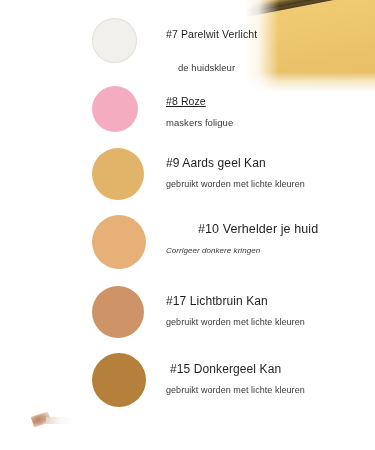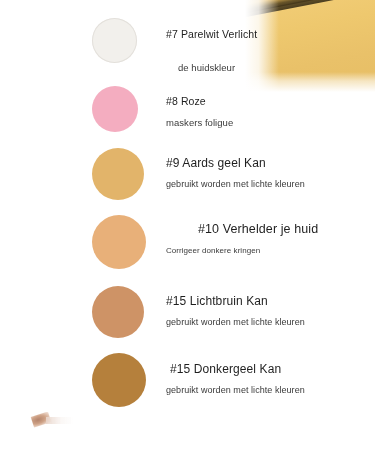--- a/index.html
+++ b/index.html
@@ -194,45 +194,45 @@
       <span class="swatch-dot" style="top:18px;width:45px;height:45px;background:#f2f0ec;box-shadow:inset 0 0 0 1px #e3e0db;"></span>
       <div class="swatch-text" style="top:0;">
         <p class="swatch-title" style="position:absolute;top:28px;left:0;">#7 Parelwit Verlicht</p>
         <p class="swatch-sub" style="position:absolute;top:50px;left:12px;margin-top:12px;">de huidskleur</p>
       </div>
     </div>
 
     <div class="swatch-row s-8" style="top:0;height:0;">
       <span class="swatch-dot" style="top:86px;width:46px;height:46px;background:#f4adc0;"></span>
       <div class="swatch-text" style="top:0;">
-        <p class="swatch-title" style="position:absolute;top:95px;left:0;">#8 Roze</p>
+        <p class="swatch-title" style="position:absolute;top:95px;left:0;text-decoration:underline;">#8 Roze</p>
         <p class="swatch-sub" style="position:absolute;top:117px;left:0;">maskers foligue</p>
       </div>
     </div>
 
     <div class="swatch-row s-9" style="top:0;height:0;">
       <span class="swatch-dot" style="top:148px;width:52px;height:52px;background:#e2b46a;"></span>
       <div class="swatch-text" style="top:0;">
         <p class="swatch-title" style="position:absolute;top:156px;left:0;">#9 Aards geel Kan</p>
         <p class="swatch-sub" style="position:absolute;top:179px;left:0;">gebruikt worden met lichte kleuren</p>
       </div>
     </div>
 
     <div class="swatch-row s-10" style="top:0;height:0;">
       <span class="swatch-dot" style="top:215px;width:54px;height:54px;background:#e8b079;"></span>
       <div class="swatch-text" style="top:0;">
         <p class="swatch-title" style="position:absolute;top:222px;left:0;">#10 Verhelder je huid</p>
-        <p class="swatch-sub" style="position:absolute;top:246px;left:0;">Corrigeer donkere kringen</p>
+        <p class="swatch-sub" style="position:absolute;top:246px;left:0;font-style:italic;">Corrigeer donkere kringen</p>
       </div>
     </div>
 
     <div class="swatch-row s-11" style="top:0;height:0;">
       <span class="swatch-dot" style="top:286px;width:52px;height:52px;background:#ce9366;"></span>
       <div class="swatch-text" style="top:0;">
-        <p class="swatch-title" style="position:absolute;top:294px;left:0;">#15 Lichtbruin Kan</p>
+        <p class="swatch-title" style="position:absolute;top:294px;left:0;">#17 Lichtbruin Kan</p>
         <p class="swatch-sub" style="position:absolute;top:317px;left:0;">gebruikt worden met lichte kleuren</p>
       </div>
     </div>
 
     <div class="swatch-row s-12" style="top:0;height:0;">
       <span class="swatch-dot" style="top:353px;width:54px;height:54px;background:#b5803c;"></span>
       <div class="swatch-text" style="top:0;left:170px;">
         <p class="swatch-title" style="position:absolute;top:362px;left:0;">#15 Donkergeel Kan</p>
         <p class="swatch-sub" style="position:absolute;top:385px;left:-4px;">gebruikt worden met lichte kleuren</p>
       </div>

